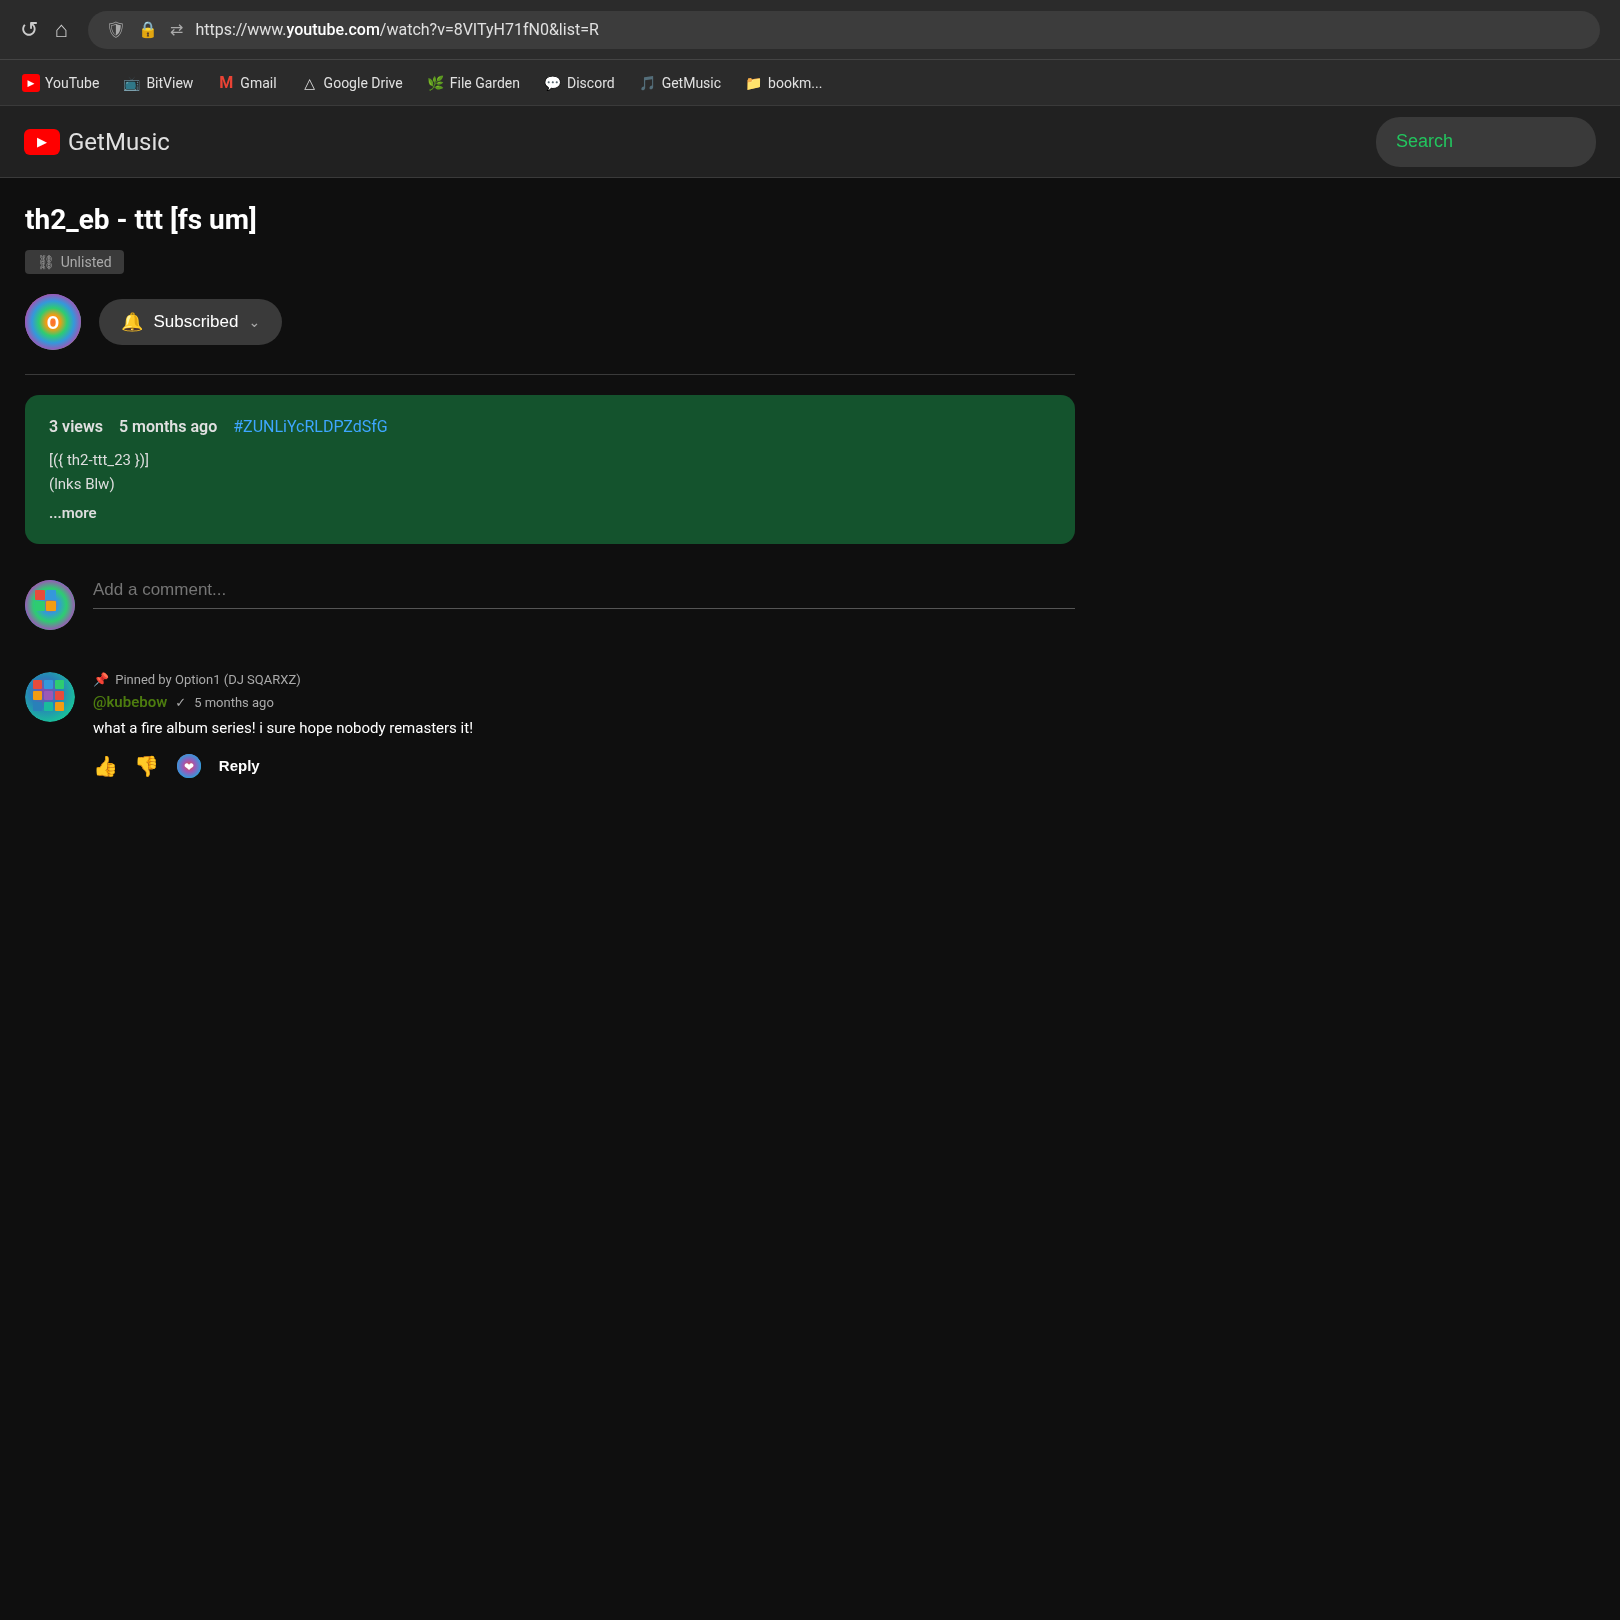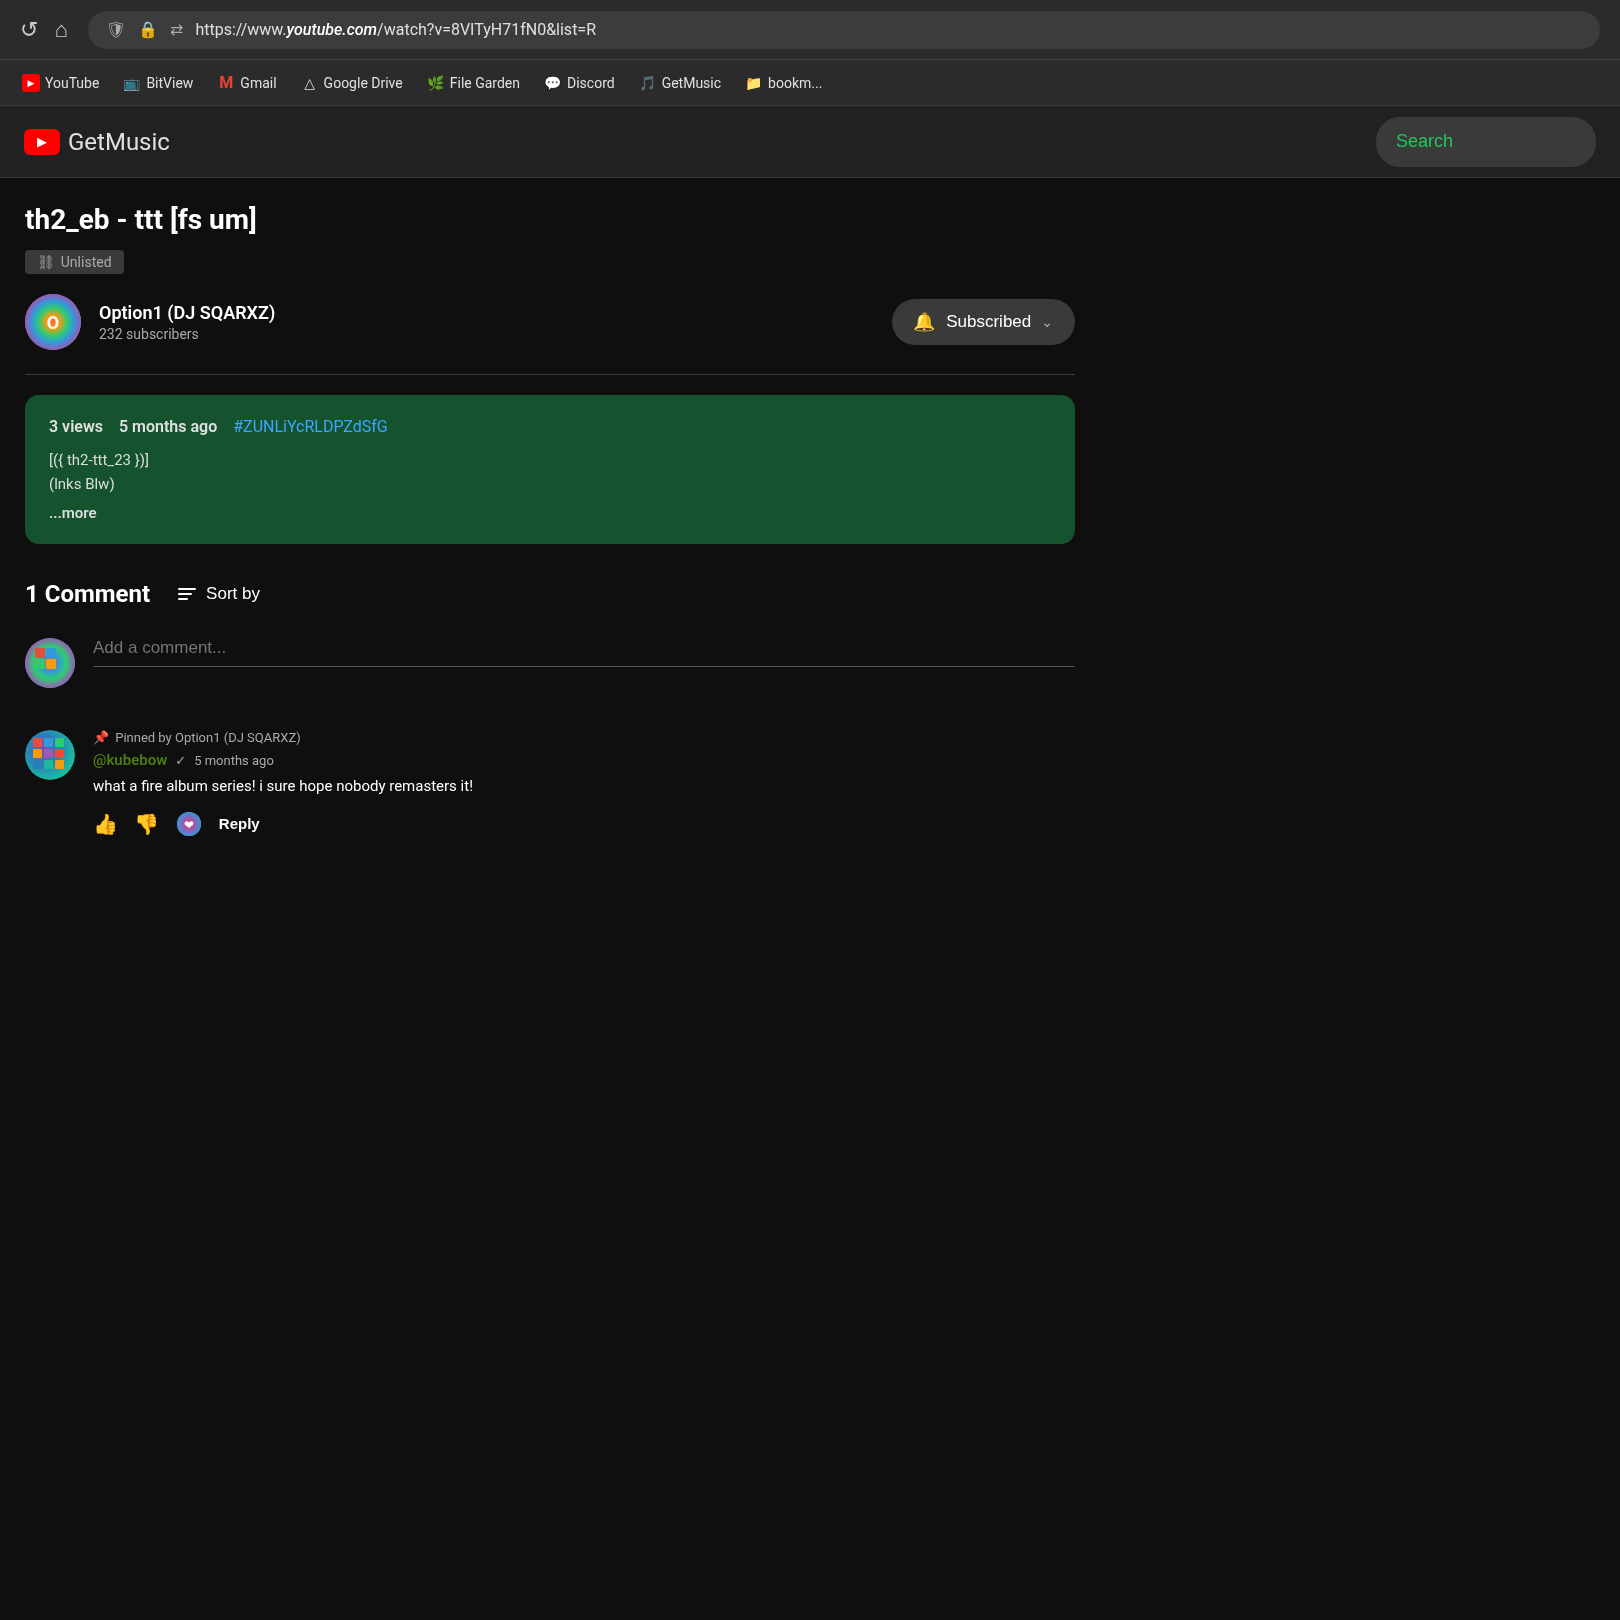--- a/index.html
+++ b/index.html
@@ -47,21 +47,20 @@
       color: #aaa;
       font-size: 16px;
     }
     .address-text {
       color: #e0e0e0;
       font-size: 16px;
     }
     .address-text .domain {
       color: #fff;
       font-weight: 500;
-      font-style: italic;
     }
 
     
     .bookmarks-bar {
       background: #2b2b2b;
       height: 46px;
       display: flex;
       align-items: center;
       padding: 0 12px;
       gap: 4px;
@@ -496,24 +495,20 @@
             <stop offset="25%" stop-color="#f39c12"></stop>
             <stop offset="50%" stop-color="#2ecc71"></stop>
             <stop offset="75%" stop-color="#3498db"></stop>
             <stop offset="100%" stop-color="#9b59b6"></stop>
           </radialGradient>
         </defs>
         <circle cx="28" cy="28" r="28" fill="url(#av1)"></circle>
         <text x="28" y="35" text-anchor="middle" fill="white" font-size="18" font-weight="bold">O</text>
       </svg>
     </div>
-    <div class="channel-info">
-      <div class="channel-name">Option1 (DJ SQARXZ)</div>
-      <div class="channel-subs">232 subscribers</div>
-    </div>
     <button class="subscribe-btn">
       <span class="bell-icon">🔔</span>
       <span>Subscribed</span>
       <span class="chevron">⌄</span>
     </button>
   </div>
 
   <div class="divider"></div>
 
   
@@ -524,31 +519,20 @@
       <span class="hashtag">#ZUNLiYcRLDPZdSfG</span>
     </div>
     <div class="description-text">
       <div>[({ th2-ttt_23 })]</div>
       <div>(lnks Blw)</div>
     </div>
     <div class="description-more">...more</div>
   </div>
 
   
-  <div class="comments-header">
-    <span class="comments-count">1 Comment</span>
-    <button class="sort-by-btn">
-      <div class="sort-lines">
-        <div class="sort-line"></div>
-        <div class="sort-line"></div>
-        <div class="sort-line"></div>
-      </div>
-      <span>Sort by</span>
-    </button>
-  </div>
 
   
   <div class="add-comment-row">
     <div class="comment-user-avatar">
       <svg width="50" height="50" viewBox="0 0 50 50">
         <defs>
           <radialGradient id="cav1" cx="50%" cy="50%" r="50%">
             <stop offset="0%" stop-color="#e74c3c"></stop>
             <stop offset="33%" stop-color="#3498db"></stop>
             <stop offset="66%" stop-color="#2ecc71"></stop>

